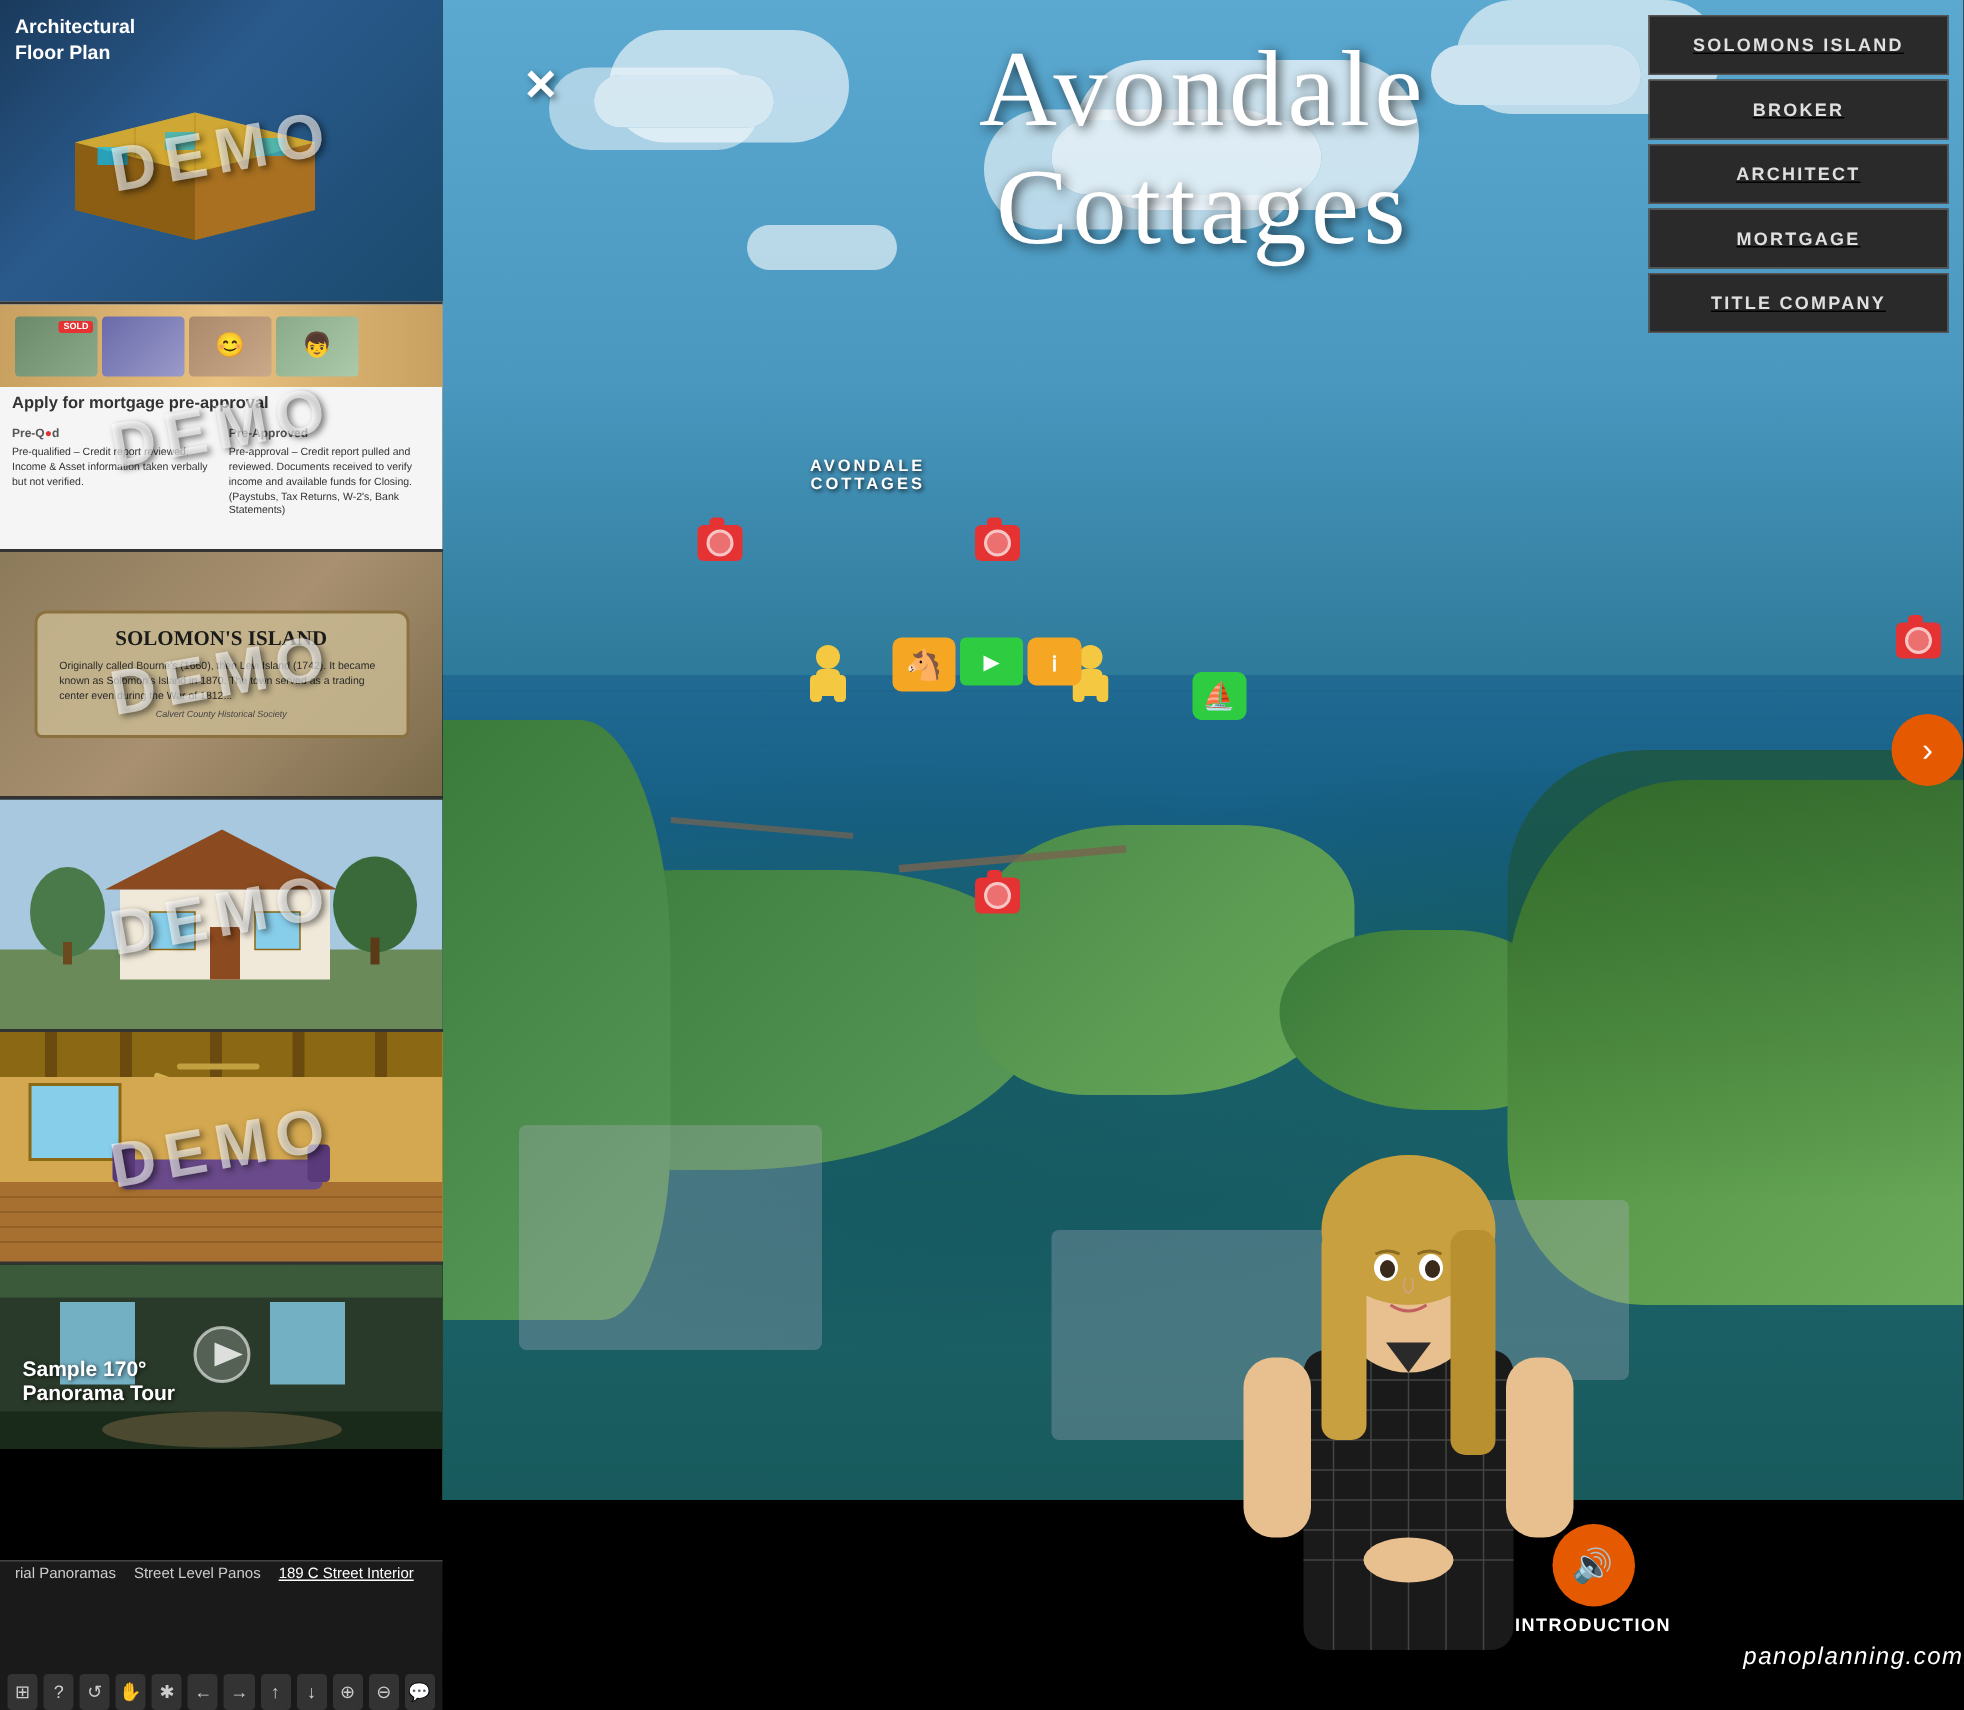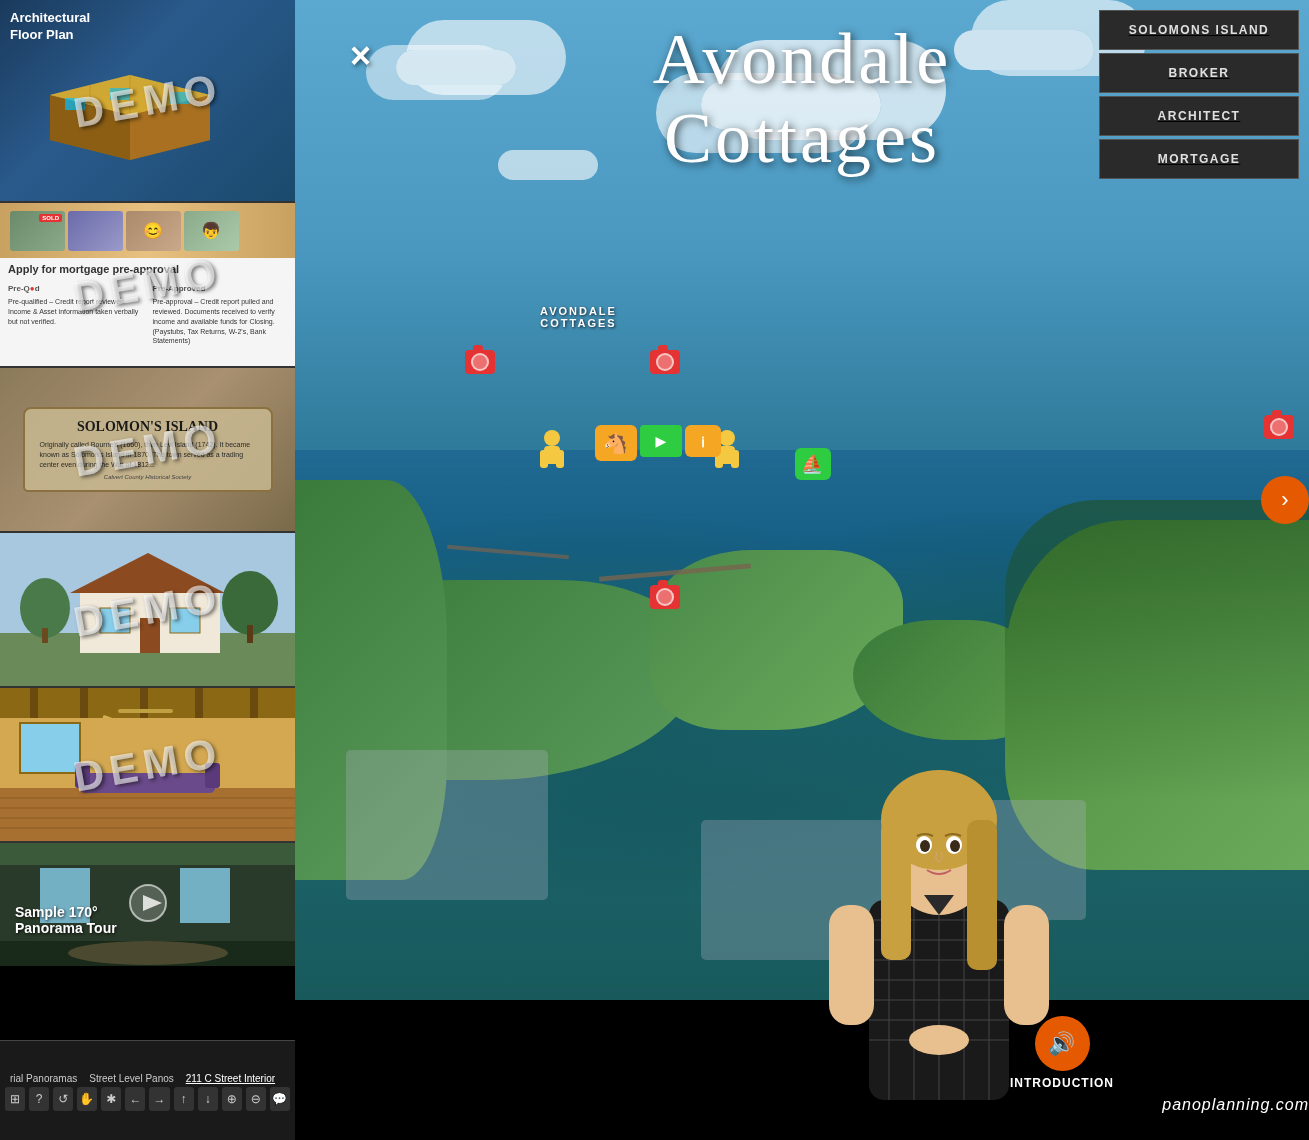--- a/index.html
+++ b/index.html
@@ -266,21 +266,21 @@
     #bottom-toolbar {
       position: absolute;
       bottom: 0;
       left: 0;
       width: 295px;
       height: 100px;
       background: #1a1a1a;
       border-top: 1px solid #444;
       display: flex;
       flex-direction: column;
-      justify-content: center;
+      justify-content: space-between;
     }
 
     .tab-row {
       display: flex;
       padding: 0 5px;
       gap: 2px;
     }
 
     .tab-item {
       color: #ccc;
@@ -782,21 +782,21 @@
       </div>
     </div>
   </div>
 
 </div>
 
 <div id="bottom-toolbar">
   <div class="tab-row">
     <span class="tab-item">rial Panoramas</span>
     <span class="tab-item">Street Level Panos</span>
-    <span class="tab-item active">211 C Street Interior</span>
+    <span class="tab-item active">189 C Street Interior</span>
   </div>
   <div class="icon-row">
     <div class="toolbar-icon">⊞</div>
     <div class="toolbar-icon">?</div>
     <div class="toolbar-icon">↺</div>
     <div class="toolbar-icon">✋</div>
     <div class="toolbar-icon">✱</div>
     <div class="toolbar-icon">←</div>
     <div class="toolbar-icon">→</div>
     <div class="toolbar-icon">↑</div>
@@ -805,20 +805,21 @@
     <div class="toolbar-icon">⊖</div>
     <div class="toolbar-icon">💬</div>
   </div>
 </div>
 
 <div id="right-nav">
   <button class="nav-btn">SOLOMONS ISLAND</button>
   <button class="nav-btn">BROKER</button>
   <button class="nav-btn">ARCHITECT</button>
   <button class="nav-btn">MORTGAGE</button>
+  <button class="nav-btn">TITLE COMPANY</button>
 </div>
 
 <div id="assistant">
   <svg width="260" height="360" viewBox="0 0 260 360">
 
     <rect x="60" y="160" width="140" height="200" rx="15" fill="#1a1a1a"></rect>
 
     <line x1="60" y1="180" x2="200" y2="180" stroke="#444" stroke-width="1"></line>
     <line x1="60" y1="200" x2="200" y2="200" stroke="#444" stroke-width="1"></line>
     <line x1="60" y1="220" x2="200" y2="220" stroke="#444" stroke-width="1"></line>

